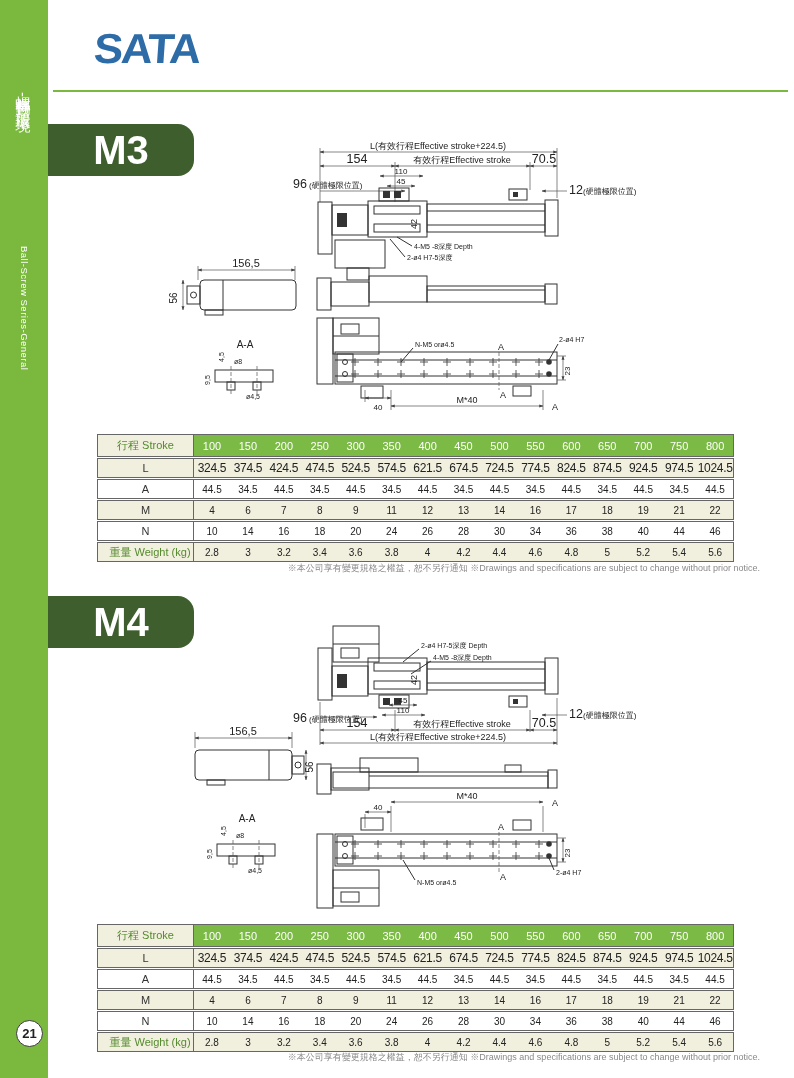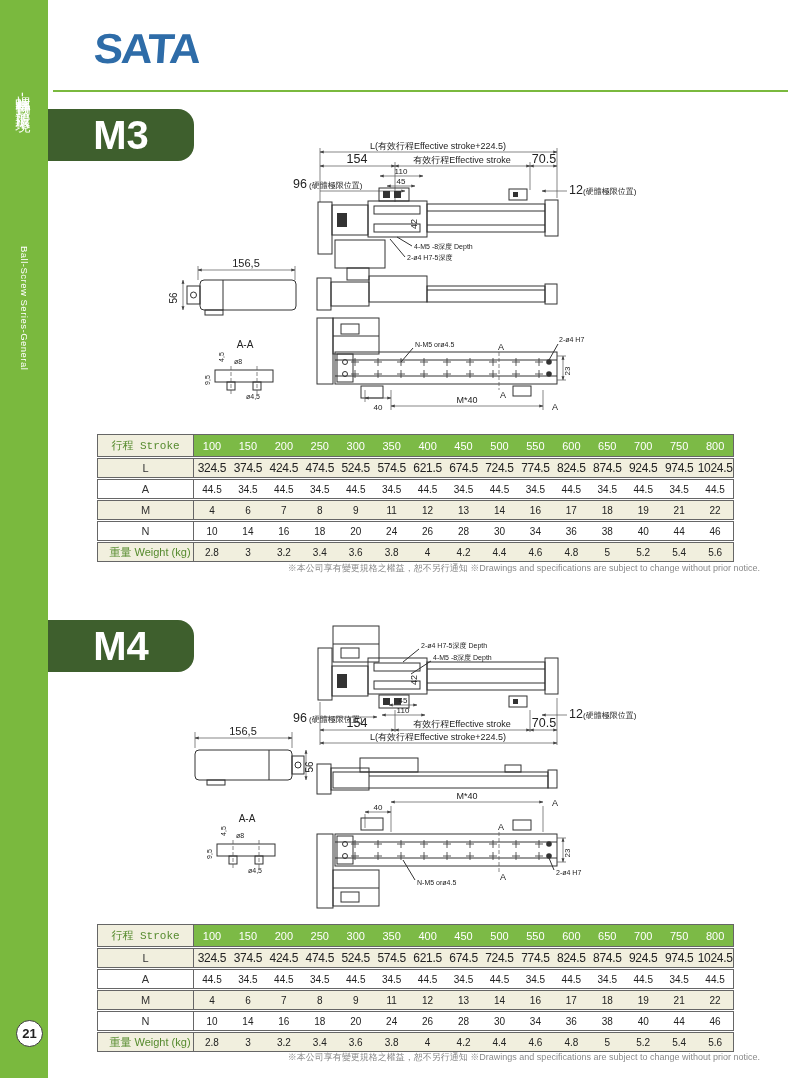--- a/index.html
+++ b/index.html
@@ -18,32 +18,32 @@
 
   
   .logo{position:absolute;left:94px;top:24px;font-size:44px;font-weight:bold;color:#2e6ca8;
         letter-spacing:-2px;transform:skewX(-4deg) scaleY(.95);}
   .rule{position:absolute;left:53px;top:90px;width:735px;height:2px;background:#7ab93e;}
 
   
   .badge{position:absolute;left:48px;width:146px;height:52px;background:#3e5f2d;
          border-radius:0 16px 16px 0;color:#fff;font-weight:bold;font-size:40px;
          display:flex;align-items:center;justify-content:center;}
-  #badge-m3{top:109px}
-  #badge-m4{top:620px}
+  #badge-m3{top:124px}
+  #badge-m4{top:596px}
 
   
   .spec-table{position:absolute;left:97px;width:637px;}
   #table-m3{top:434px}
   #table-m4{top:924px}
   .trow{display:flex;height:20px;margin-bottom:1px;border:1px solid #666;box-sizing:border-box;}
   .trow.thead{height:23px;background:#7cba46;}
   .tc{display:flex;align-items:center;justify-content:center;height:100%;box-sizing:border-box;}
   .rlabel{flex:0 0 96px;border-right:1px solid #666;font-size:11px;color:#333;}
-  .thead .rlabel{background:#f1efde;color:#558a2d;font-family:Liberation Mono, monospace;}
+  .thead .rlabel{background:#f1efde;color:#558a2d;}
   .hval{flex:1;color:#fff;font-size:11px;}
   .val{flex:1;font-size:10px;color:#222;}
   .beige{background:#f1efde}
   .white{background:#fff}
   .condensed .val{font-size:12px;letter-spacing:-.3px;}
   .trow:last-child .rlabel{color:#558a2d;padding-left:9px;}
 
   .note{position:absolute;left:60px;width:700px;text-align:right;font-size:9px;color:#8a8a8a;}
   #note-m3{top:562px}
   #note-m4{top:1051px}

